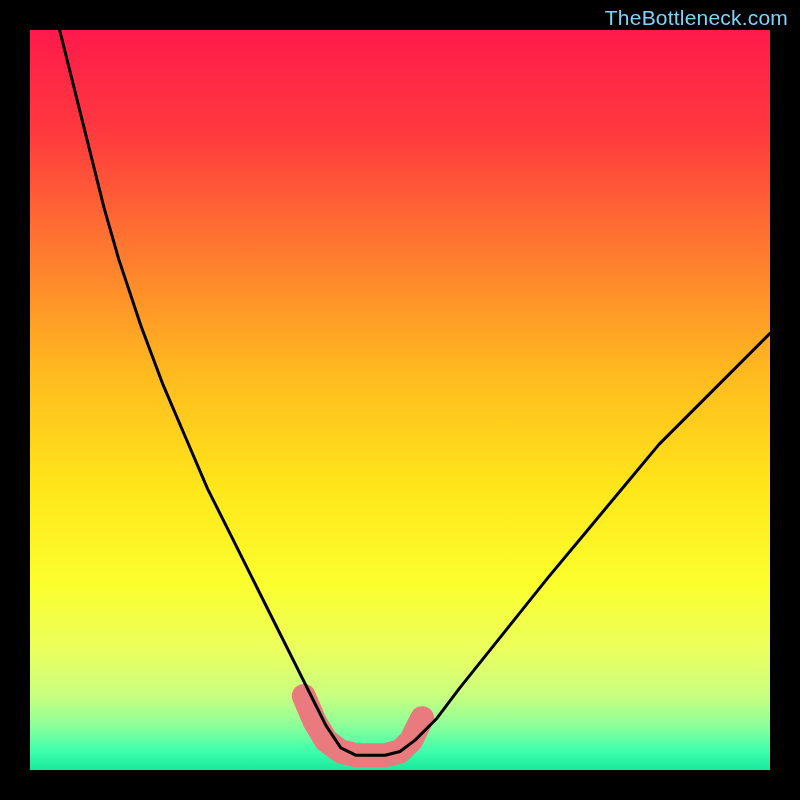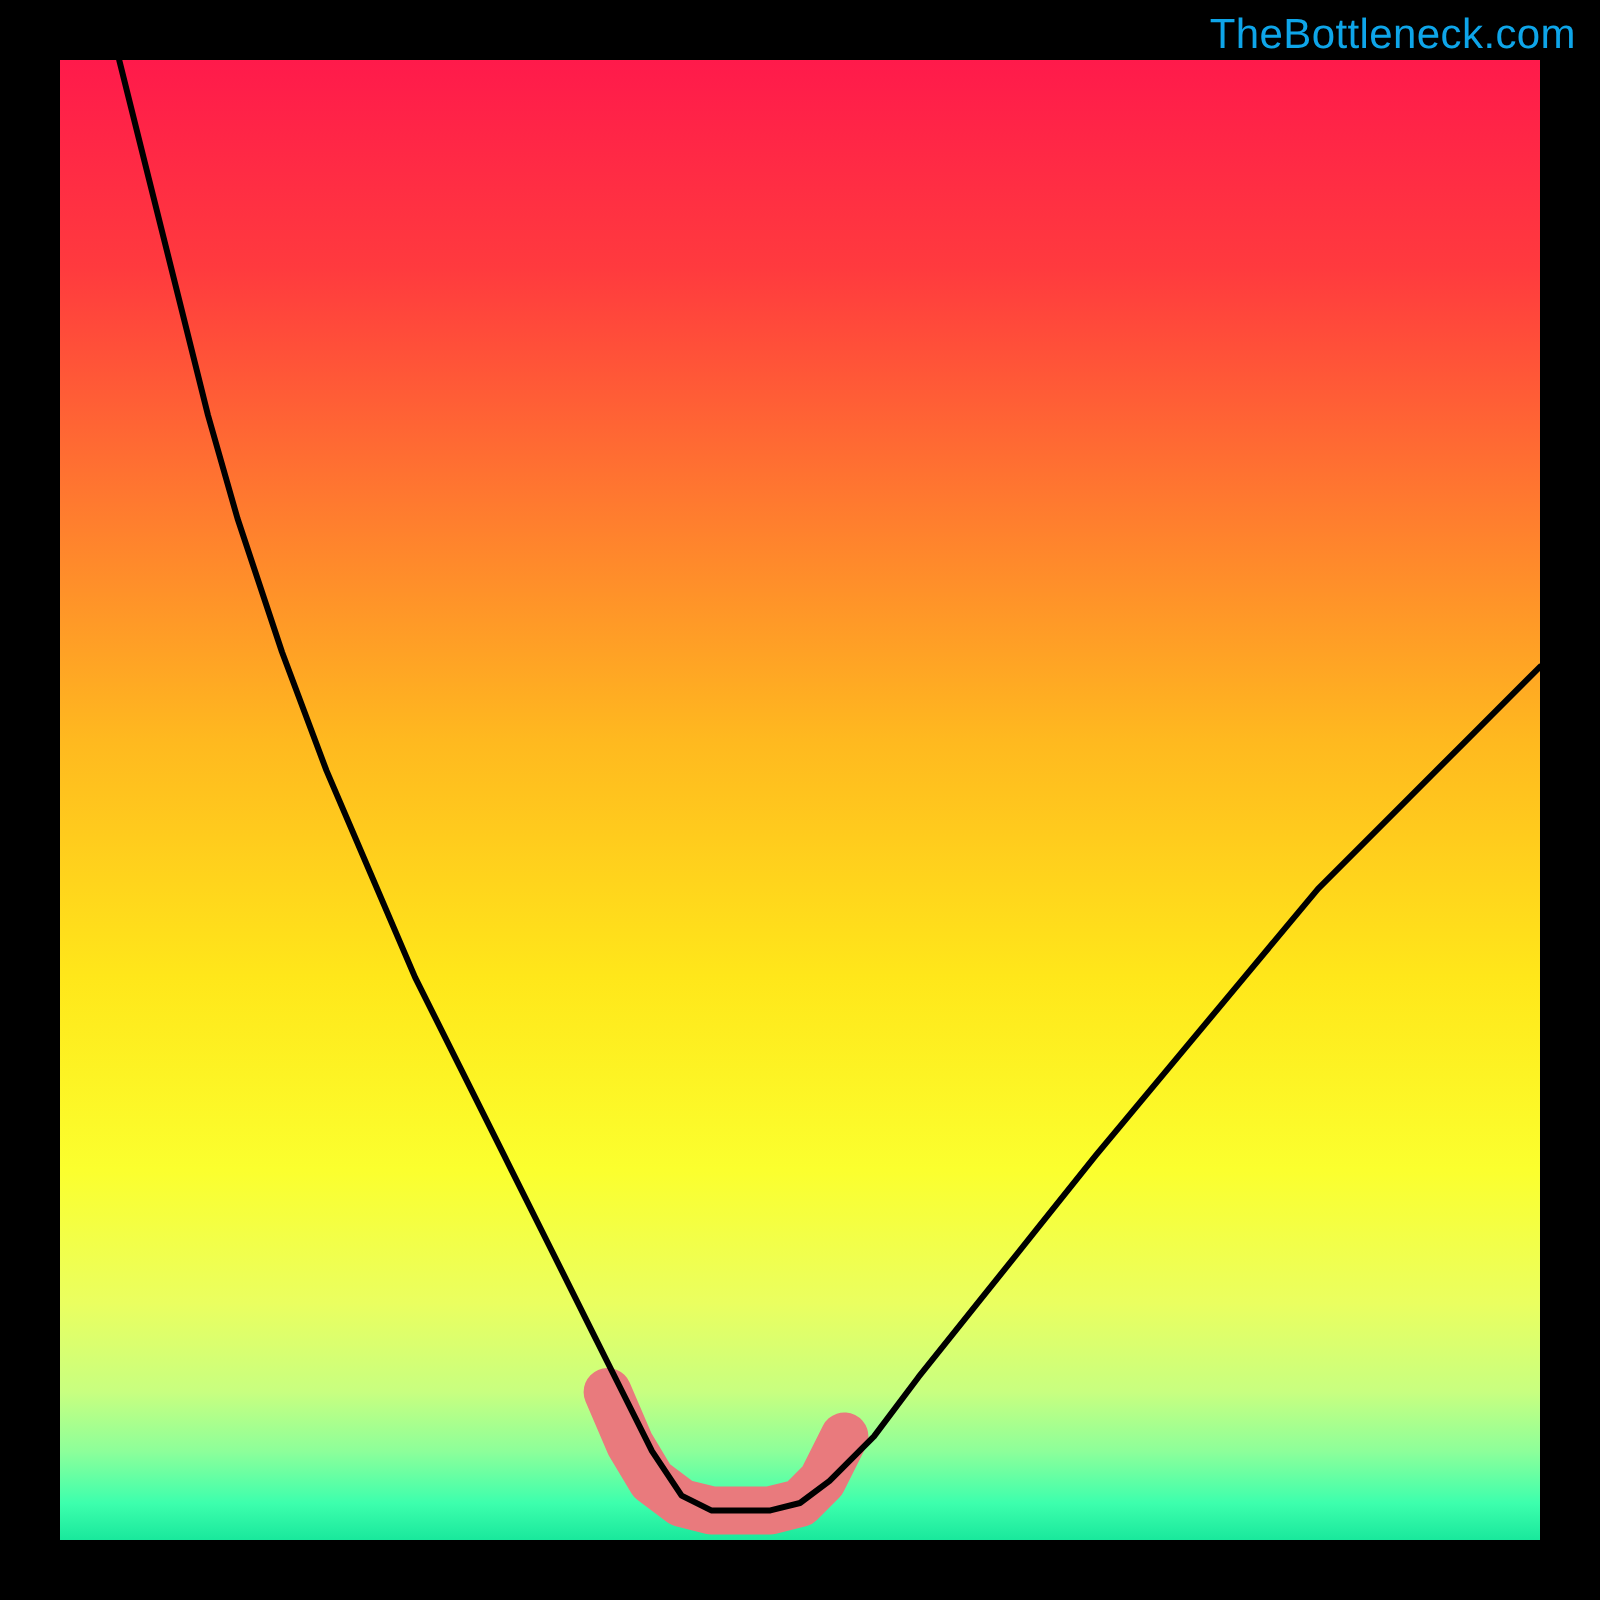--- a/index.html
+++ b/index.html
@@ -33,21 +33,21 @@
   .curve-svg {
     position: absolute;
     inset: 0;
     width: 100%;
     height: 100%;
   }
   .watermark {
     position: absolute;
     top: 6px;
     right: 12px;
-    color: #0ea5e9;
+    color: #7dd3fc;
     font-size: 21px;
     font-weight: 400;
     letter-spacing: 0.2px;
   }
 </style>
 </head>
 <body>
 
 <div class="frame">
 

